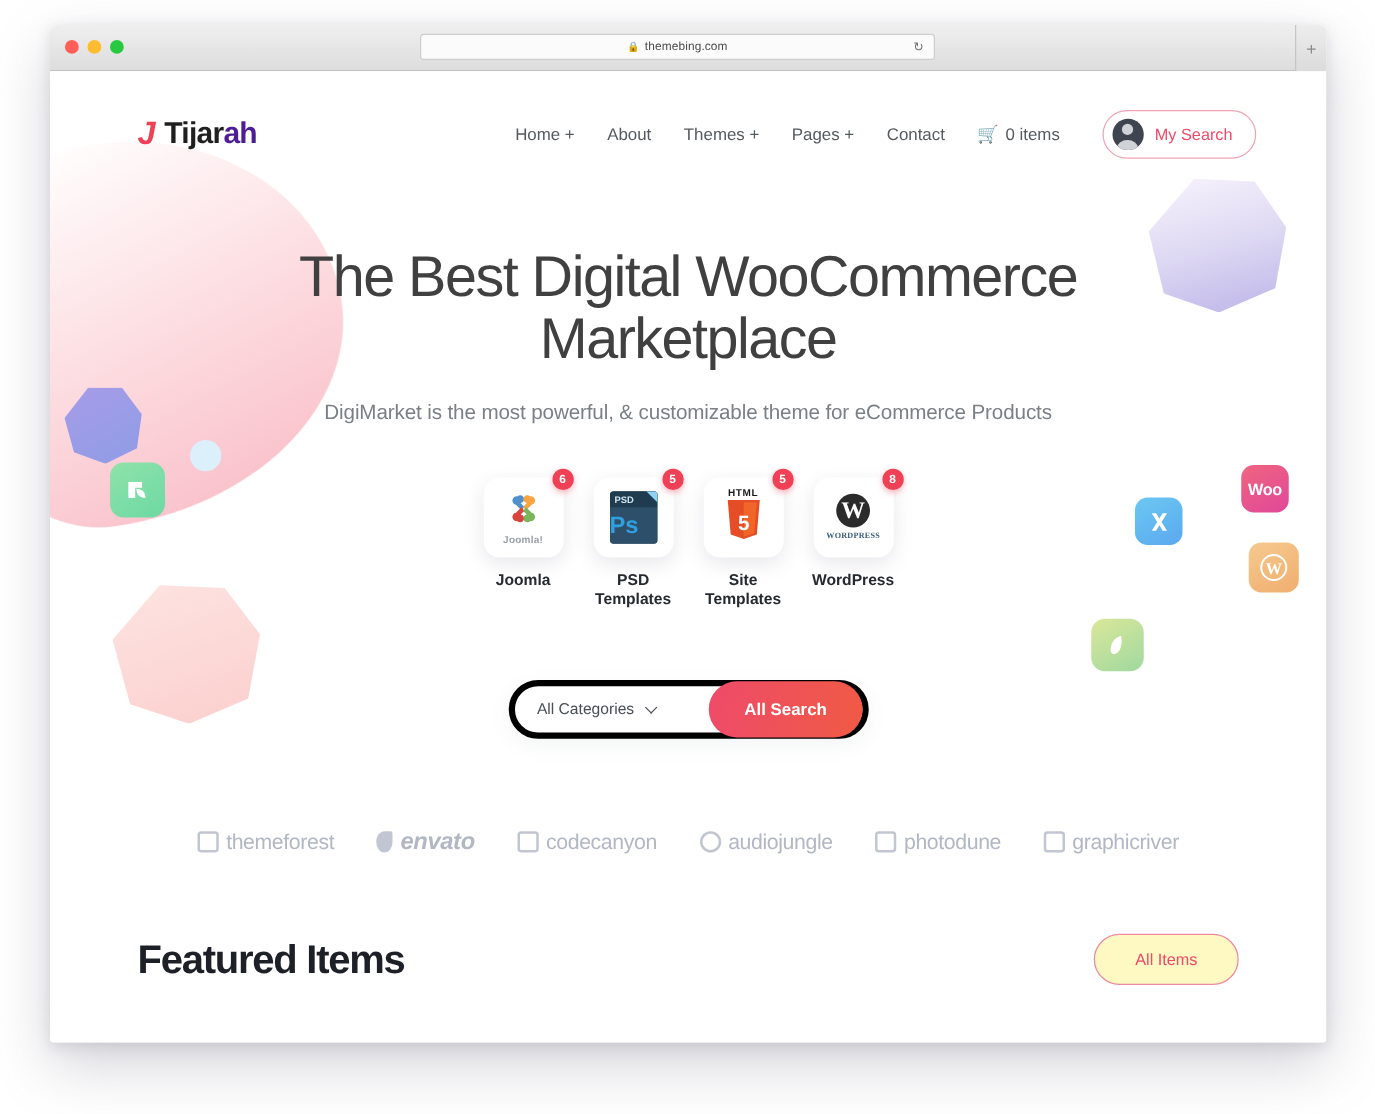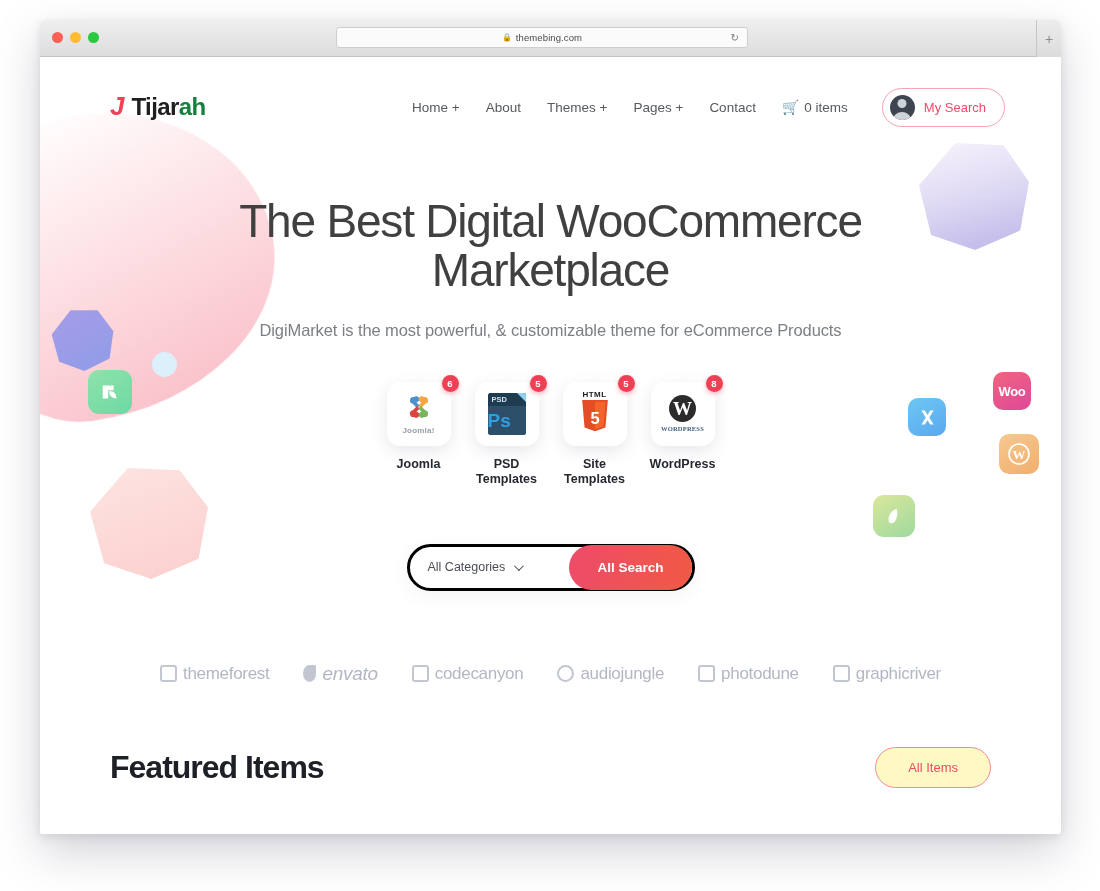--- a/index.html
+++ b/index.html
@@ -186,21 +186,21 @@
     line-height: 1;
     transform: translateY(-1px);
   }
   .logo-text {
     font-size: 24px;
     font-weight: 700;
     letter-spacing: -0.6px;
     color: #1f1f1f;
     line-height: 1;
   }
-  .logo-text .accent { color: #15803d; }
+  .logo-text .accent { color: #4c1d95; }
 
   .nav {
     margin-left: auto;
     display: flex;
     align-items: center;
     gap: 26px;
   }
   .nav-link {
     font-size: 13.5px;
     color: #555a5f;
@@ -371,21 +371,21 @@
   }
 
   
   .searchbar {
     position: relative;
     z-index: 4;
     margin: 56px auto 0;
     width: 288px;
     height: 47px;
     background: #fff;
-    border: 3px solid #000000;
+    border: 5px solid #000000;
     border-radius: 26px;
     box-shadow: 0 5px 18px rgba(90,95,120,0.07);
     display: flex;
     align-items: center;
     padding-left: 18px;
   }
   .select-wrap {
     display: flex; align-items: center; gap: 9px;
     font-size: 12.5px; color: #4a4f55;
   }
@@ -424,21 +424,21 @@
     color: #b2b7c4;
     font-size: 17px;
     letter-spacing: -.3px;
   }
   .brand .gmark {
     width: 17px; height: 17px;
     border: 2px solid #c2c6d2;
     border-radius: 3px;
     flex: none;
   }
-  .brand.envato-b { font-style: italic; font-weight: 400; font-size: 19px; }
+  .brand.envato-b { font-style: italic; font-weight: 700; font-size: 19px; }
   .brand.envato-b .gmark {
     border: none;
     background: #c2c6d2;
     border-radius: 50% 10% 50% 50%;
     width: 13px; height: 17px;
   }
   .brand .rmark {
     width: 17px; height: 17px;
     border-radius: 50%;
     border: 2px solid #c2c6d2;

